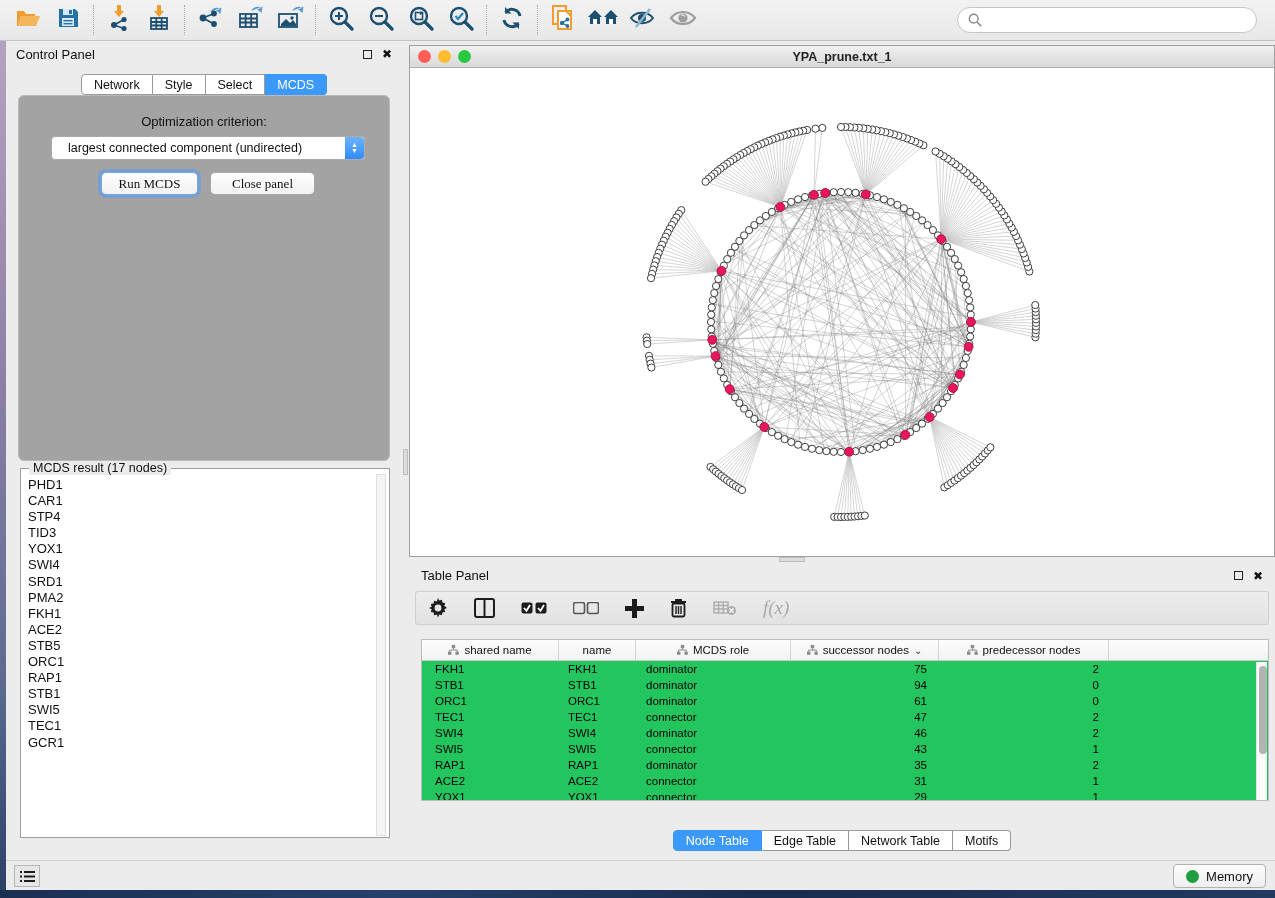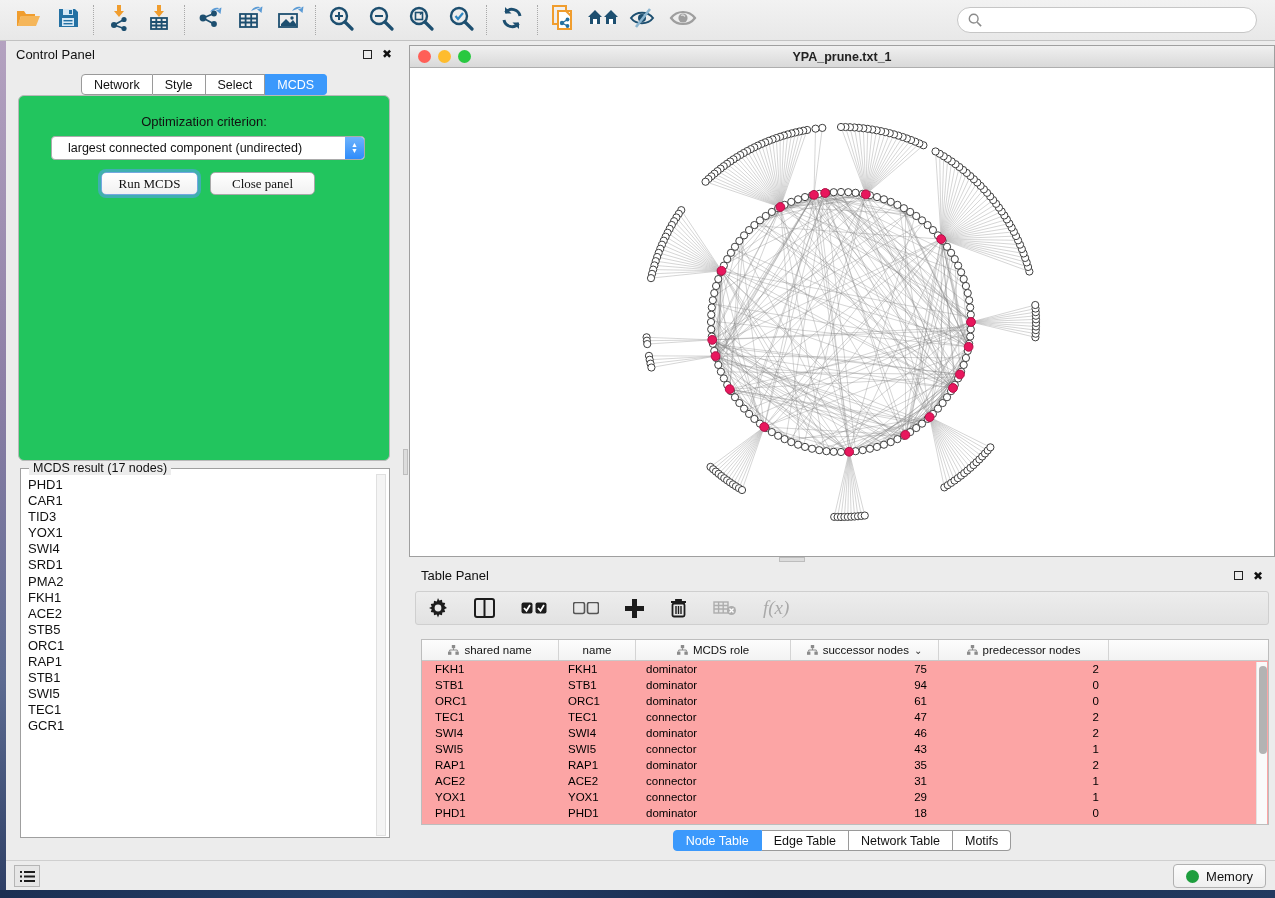--- a/index.html
+++ b/index.html
@@ -43,21 +43,21 @@
     display:inline-block; margin-left:10px; }
 
   .tabs-row { position:absolute; left:0; top:33px; width:100%; display:flex; justify-content:center; }
   .tab { height:21px; padding:0 12px; font-size:12.5px; background:#fff; color:#111;
     border:1px solid #9a9a9a; border-left:none; display:flex; align-items:center; }
   .tab:first-child { border-left:1px solid #9a9a9a; border-radius:4px 0 0 4px; }
   .tab:last-child { border-radius:0 4px 4px 0; }
   .tab.sel { background:#3b99fc; color:#fff; border-color:#3b99fc; }
 
   .cp-content { position:absolute; left:12px; top:54px; width:372px; height:366px;
-    background:#22c55e; border:1px solid #b9b9b9; border-radius:6px; }
+    background:#a3a3a3; border:1px solid #b9b9b9; border-radius:6px; }
   .opt-label { position:absolute; left:0; top:18px; width:100%; text-align:center;
     font-size:13px; color:#111; }
   .dropdown { position:absolute; left:32px; top:40px; width:314px; height:24px;
     background:#fff; border:1px solid #ababab; border-radius:4px;
     display:flex; align-items:center; overflow:hidden; }
   .dropdown .val { flex:1; font-size:12.5px; padding-left:16px; color:#111;
     white-space:nowrap; }
   .dd-step { width:19px; height:100%; background:linear-gradient(#6db3fc,#2f8cfb);
     border-radius:0 3px 3px 0; display:flex; flex-direction:column;
     align-items:center; justify-content:center; color:#fff; }
@@ -105,22 +105,22 @@
   
   .table-panel { position:absolute; left:0; top:521px; width:866px; height:298px; background:#ececec; }
   .tp-head { height:27px; display:flex; align-items:center; padding:0 12px; }
   .tp-head .ttl { font-size:13px; color:#111; flex:1; }
   .tp-toolbar { margin:2px 6px 0 6px; height:34px; background:linear-gradient(#ededed,#e2e2e2);
     border:1px solid #cfcfcf; border-radius:3px; display:flex; align-items:center;
     padding:0 12px; gap:26px; }
   .tp-toolbar .ic { display:flex; align-items:center; }
   .fx { font-family:"Liberation Serif",serif; font-style:italic; font-size:19px; color:#a9a9a9; }
 
-  .grid-wrap { position:absolute; left:12px; top:77px; width:848px; height:186px;
-    background:#fca5a5; border:1px solid #bdbdbd; overflow:hidden; }
+  .grid-wrap { position:absolute; left:12px; top:77px; width:848px; height:162px;
+    background:#22c55e; border:1px solid #bdbdbd; overflow:hidden; }
   .grid-head { display:flex; height:21px; background:linear-gradient(#fdfdfd,#f3f3f3);
     border-bottom:1px solid #c9c9c9; }
   .gh-cell { display:flex; align-items:center; justify-content:center; gap:5px;
     font-size:11.5px; color:#111; border-right:1px solid #d4d4d4; overflow:hidden; }
   .gh-cell svg { flex:0 0 auto; }
   .gh-sort { font-size:10px; color:#333; }
   .grid-body .row { display:flex; height:16px; }
   .grid-body .cell { font-size:11.5px; color:#000; overflow:hidden; white-space:nowrap;
     display:flex; align-items:center; }
   .cell.l { justify-content:flex-start; }
@@ -356,20 +356,21 @@
         <button class="pushbtn focus" style="left:82px; width:97px;">Run MCDS</button>
         <button class="pushbtn" style="left:191px; width:105px;">Close panel</button>
       </div>
     </div>
 
     <div class="result-box">
       <span class="result-legend">MCDS result (17 nodes)</span>
       <div class="result-list" id="result-list">
           <div>PHD1</div>
           <div>CAR1</div>
+          <div>STP4</div>
           <div>TID3</div>
           <div>YOX1</div>
           <div>SWI4</div>
           <div>SRD1</div>
           <div>PMA2</div>
           <div>FKH1</div>
           <div>ACE2</div>
           <div>STB5</div>
           <div>ORC1</div>
           <div>RAP1</div>

